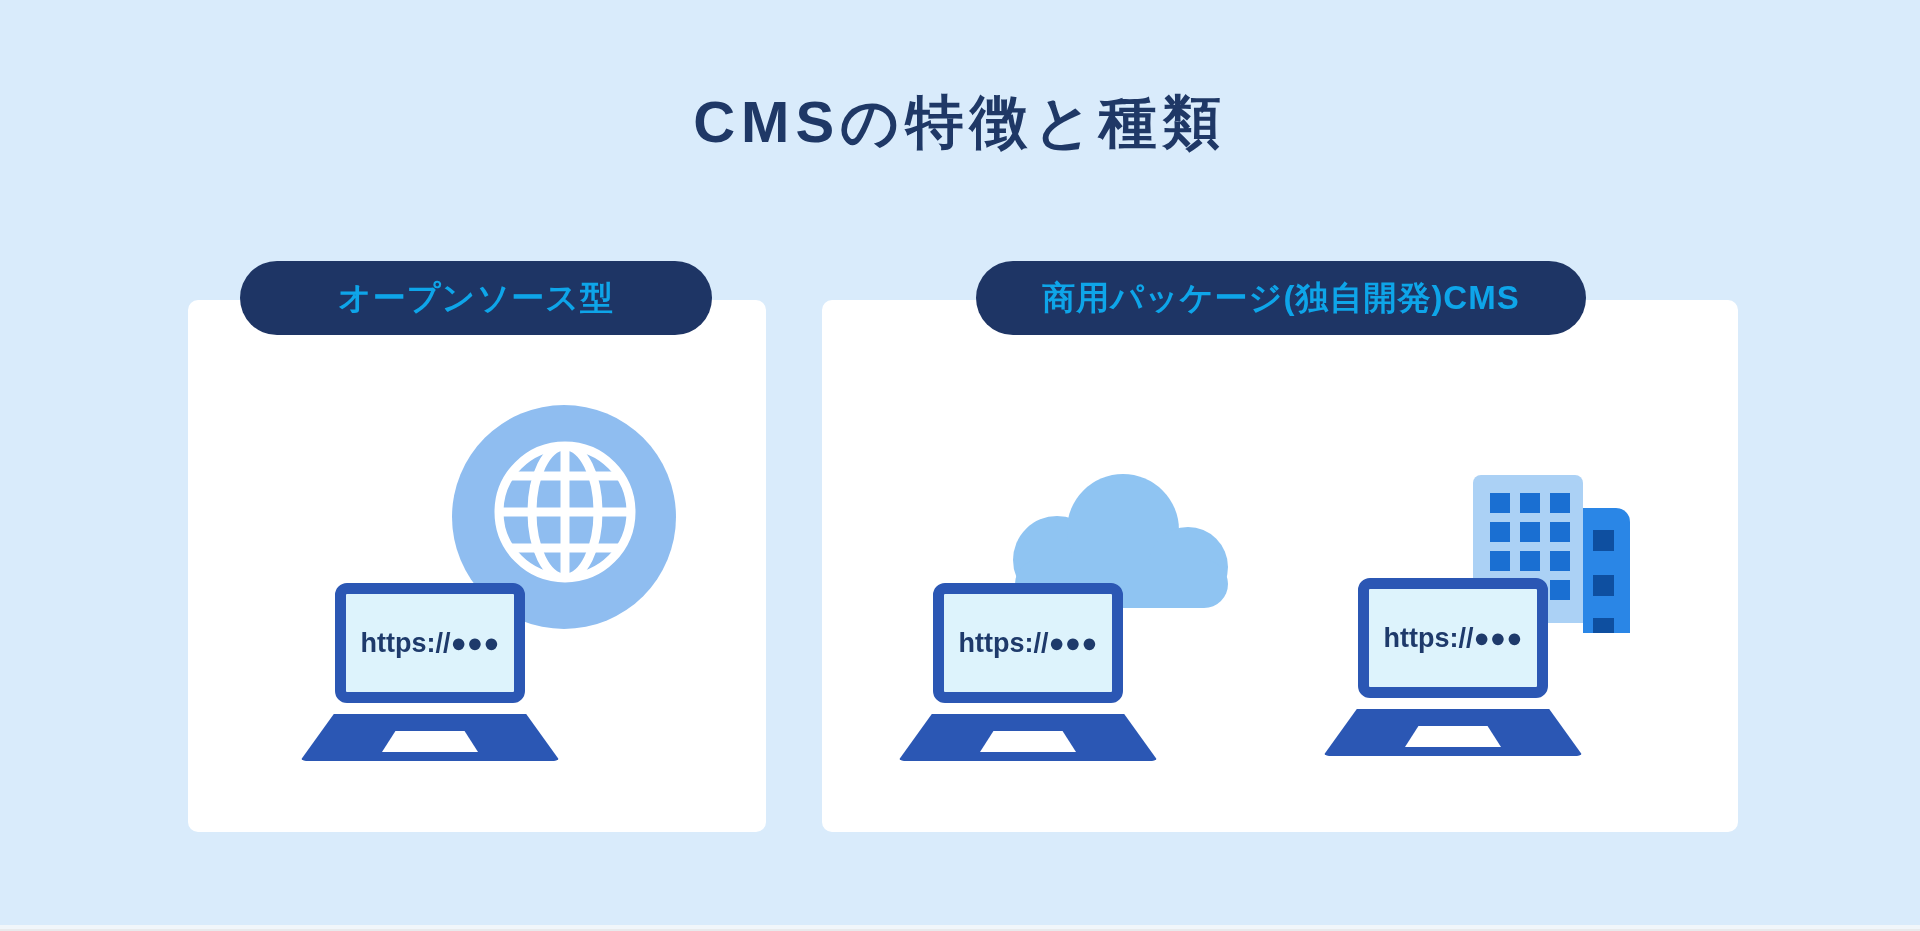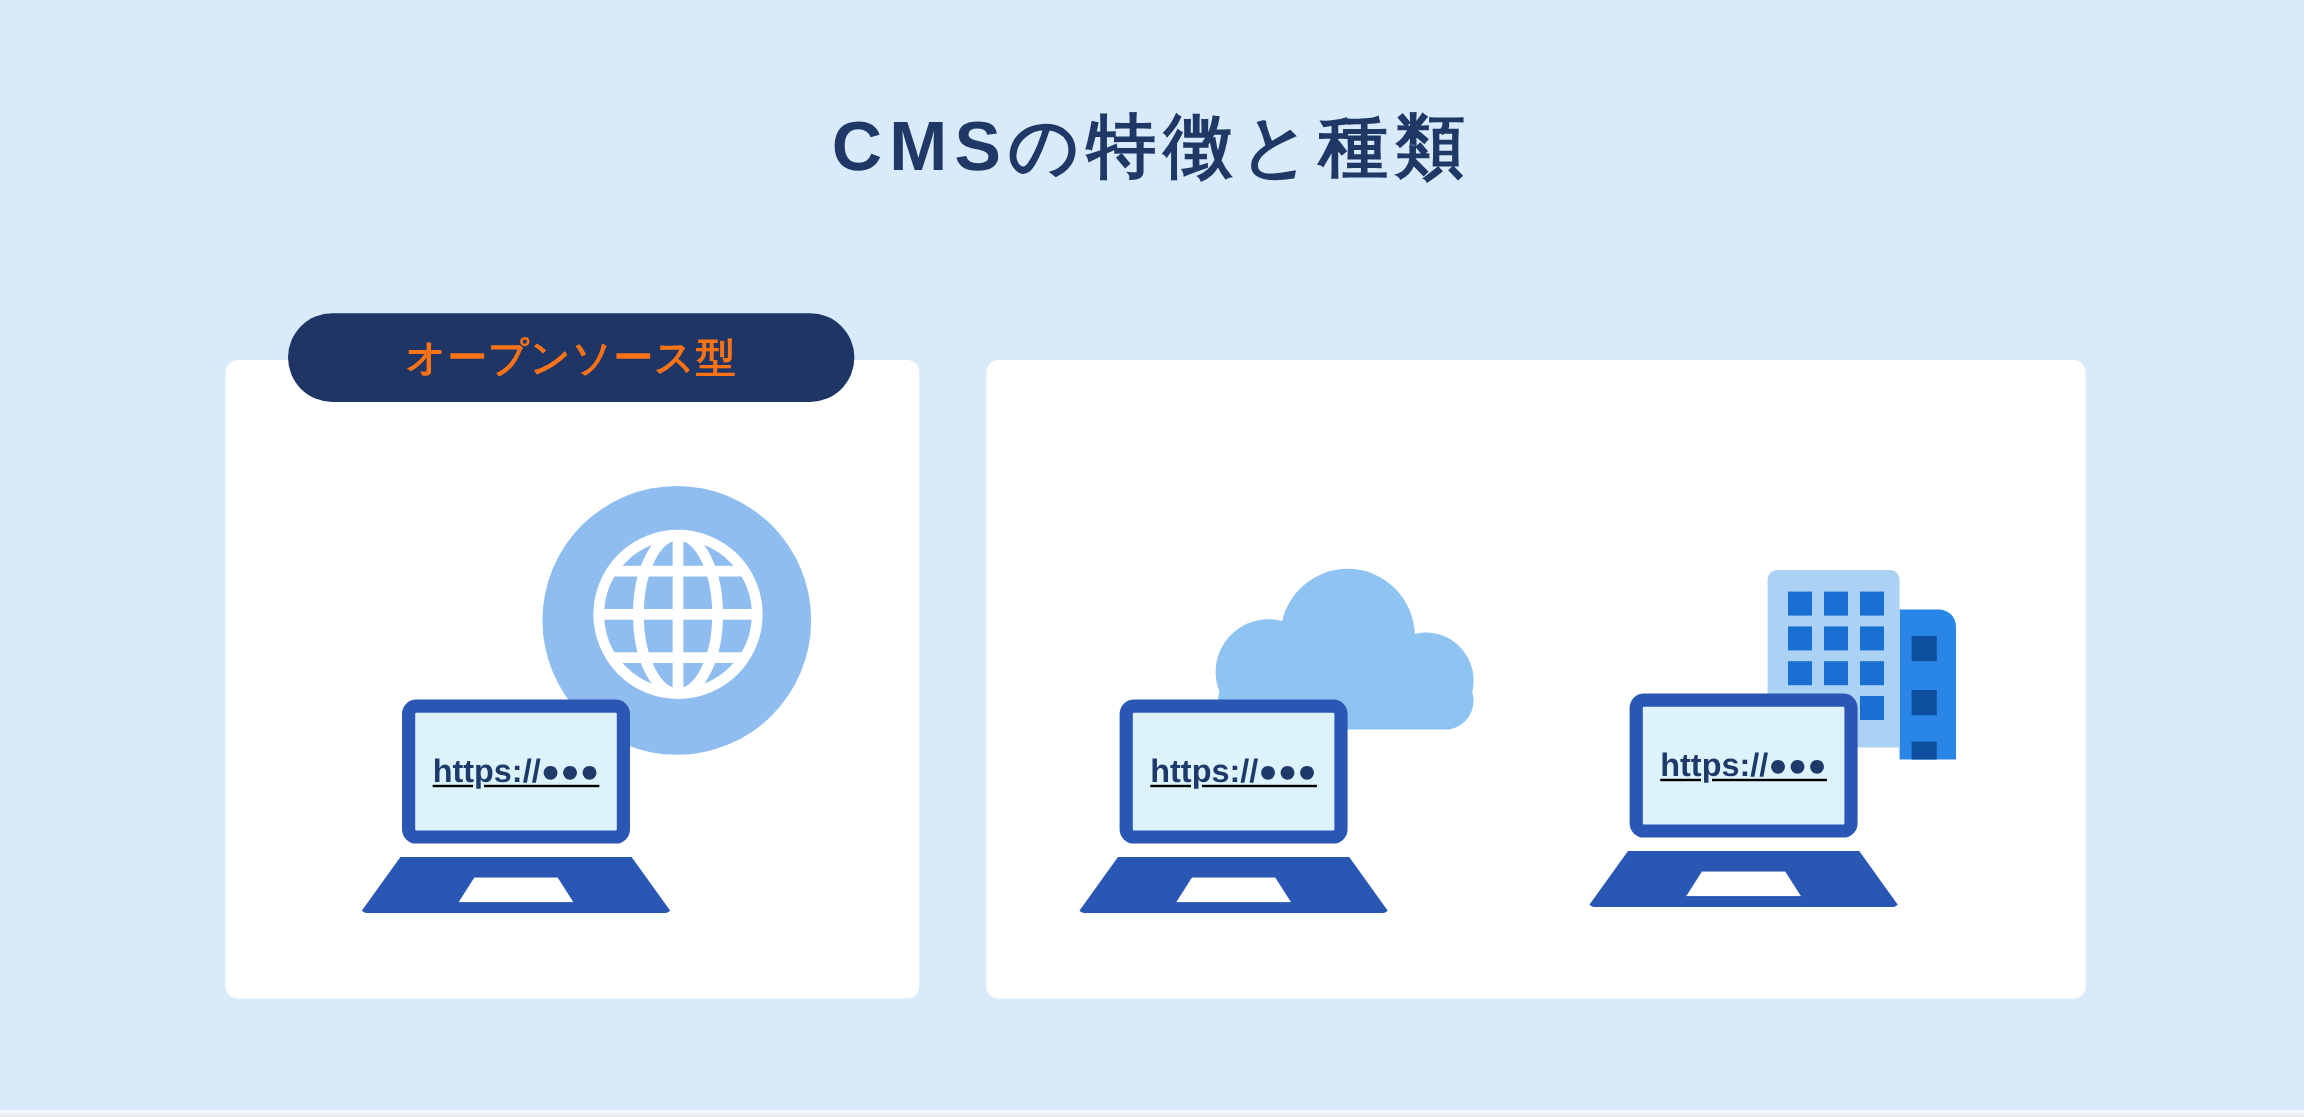--- a/index.html
+++ b/index.html
@@ -25,21 +25,21 @@
     position:absolute;top:300px;height:532px;
     background:#ffffff;border-radius:10px;z-index:1;
   }
   .card-left{left:188px;width:578px;}
   .card-right{left:822px;width:916px;}
   
   .pill{
     position:absolute;top:261px;height:74px;z-index:4;
     background:#1e3565;border-radius:37px;
     display:flex;align-items:center;justify-content:center;
-    color:#f97316;font-size:33px;font-weight:700;letter-spacing:1px;
+    color:#0ea5e9;font-size:33px;font-weight:700;letter-spacing:1px;
   }
   .pill-left{left:240px;width:472px;}
   .pill-right{left:976px;width:610px;}
   
   .sub-label{
     position:absolute;top:399px;z-index:2;
     font-size:35px;font-weight:800;color:#23406a;letter-spacing:1px;
   }
   .sub-label-cloud{left:933px;}
   .sub-label-onprem{left:1343px;}
@@ -68,21 +68,21 @@
   }
   .building-light .win{width:20px;height:20px;background:#1a6fd2;}
   
   .laptop{position:absolute;width:190px;height:180px;z-index:3;}
   .lap-1{left:335px;top:583px;}
   .lap-2{left:933px;top:583px;}
   .lap-3{left:1358px;top:578px;}
   .lap-screen{
     box-sizing:border-box;width:190px;height:120px;
     background:#ddf3fc;border:11px solid #2b57b4;border-radius:12px;
-    display:flex;align-items:center;justify-content:center;text-decoration:underline;
+    display:flex;align-items:center;justify-content:center;
   }
   .lap-url{
     font-size:27px;font-weight:700;color:#1e3a6b;white-space:nowrap;
   }
   .lap-base{
     position:absolute;left:-35px;top:131px;width:260px;height:47px;
     background:#2b57b4;border-radius:6px;
     clip-path:polygon(13% 0,87% 0,100% 100%,0 100%);
   }
   .lap-notch{
@@ -103,20 +103,23 @@
 <div class="canvas">
 
   <h1 class="page-title">CMSの特徴と種類</h1>
 
   <section class="card card-left"></section>
   <div class="pill pill-left">
     <span>オープンソース型</span>
   </div>
 
   <section class="card card-right"></section>
+  <div class="pill pill-right">
+    <span>商用パッケージ(独自開発)CMS</span>
+  </div>
 
 
   <div class="globe-circle"></div>
   <svg class="globe-svg" width="168" height="168" viewBox="0 0 168 168">
     <defs>
       <clipPath id="globeClip">
           <circle cx="84" cy="84" r="66"></circle>
         </clipPath>
     </defs>
     <g stroke="#ffffff" stroke-width="9" fill="none">

